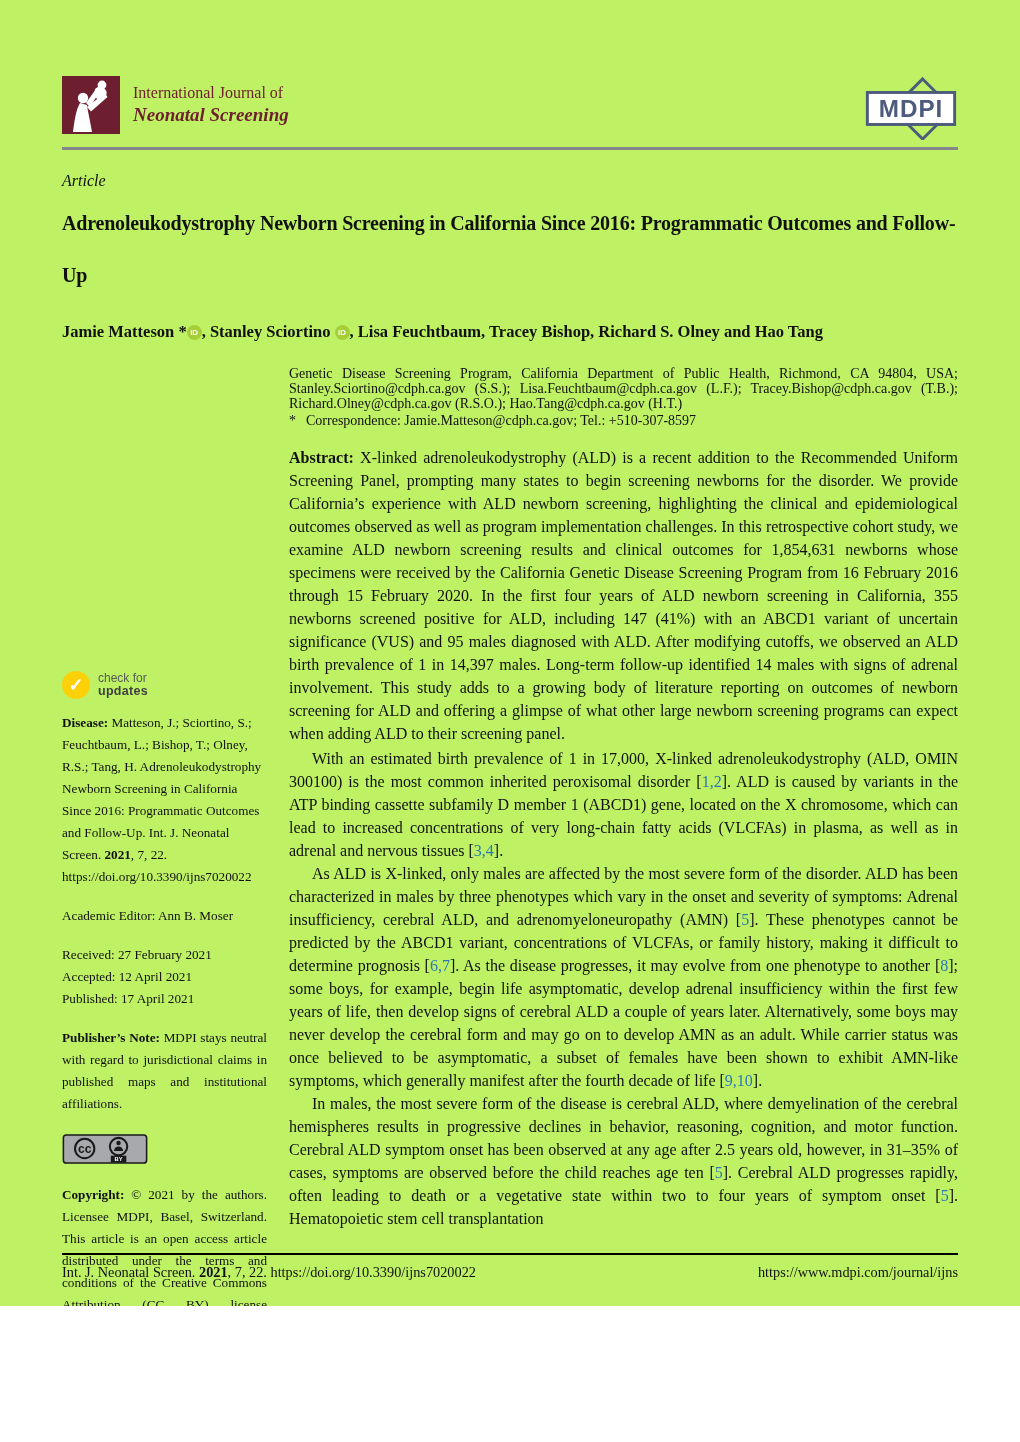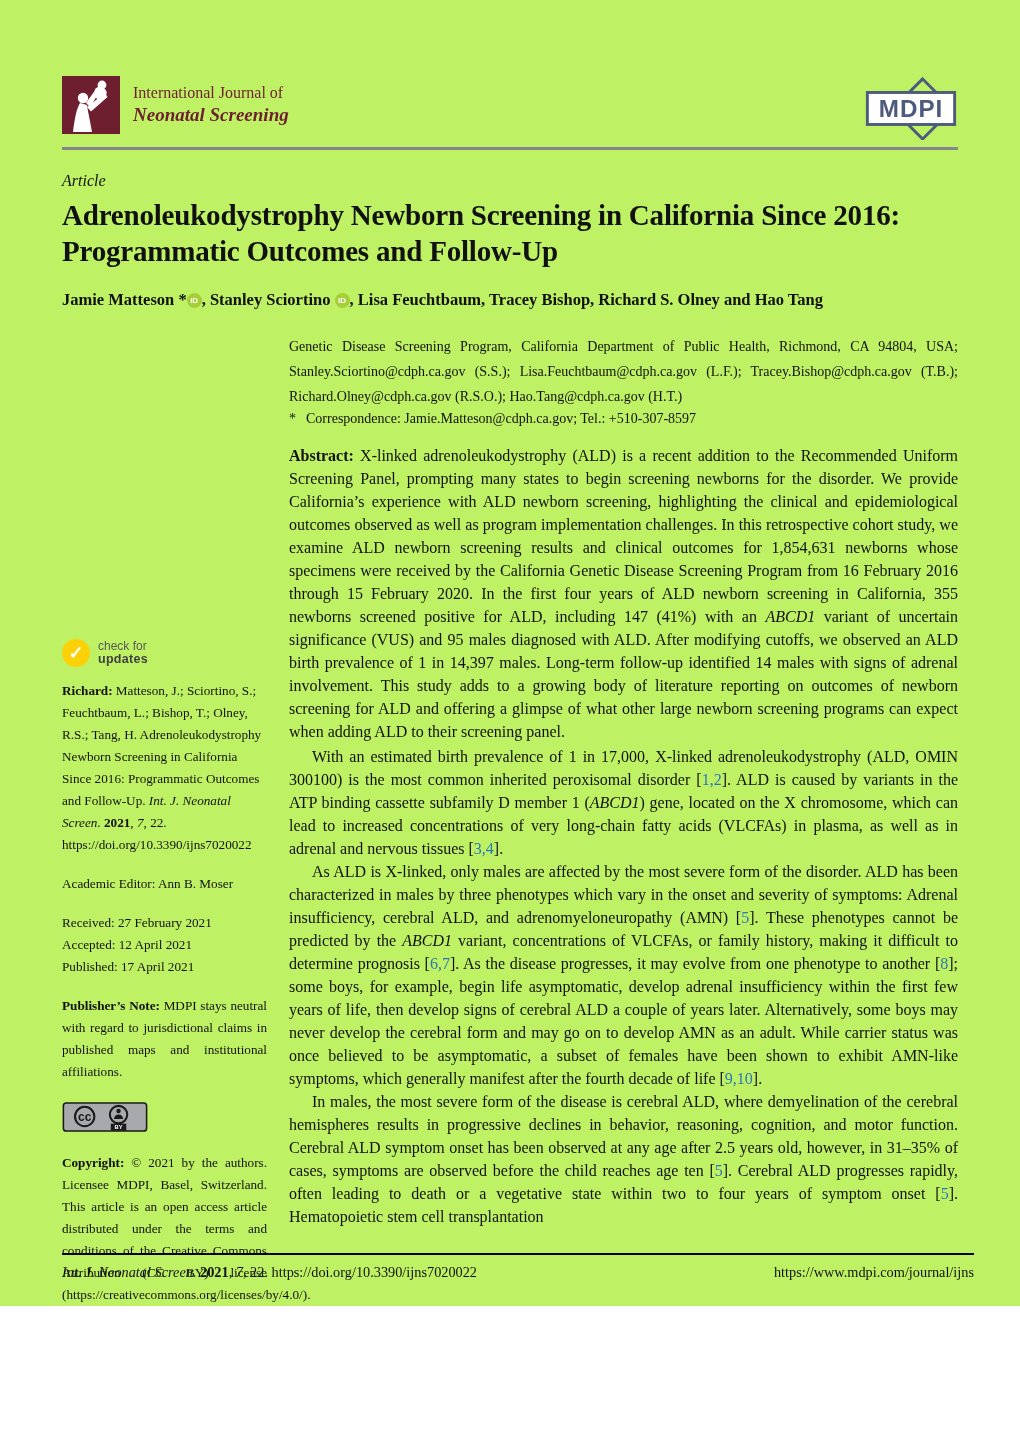--- a/index.html
+++ b/index.html
@@ -15,42 +15,42 @@
   .brand { display:flex; gap:13px; align-items:flex-start; }
   .brand-logo svg { display:block; width:58px; height:58px; }
   .brand-text { padding-top:7px; color:#6e1f2f; }
   .brand-l1 { font-size:16px; line-height:20px; }
   .brand-l2 { font-size:19px; line-height:23px; font-weight:bold; font-style:italic; }
   .mdpi-logo svg { display:block; width:94px; height:64px; }
   .header-rule { height:3px; background:#85878a; margin-top:7px; }
 
   
   .article-type { font-style:italic; font-size:16px; margin-top:22px; }
-  .title { font-size:29px; line-height:36px; font-weight:bold; margin-top:7px; letter-spacing:-0.2px; }
+  .title { font-size:20px; line-height:52px; font-weight:bold; margin-top:7px; letter-spacing:-0.2px; }
   .authors { font-size:16.5px; font-weight:bold; margin-top:21px; }
   .orcid {
     display:inline-flex; align-items:center; justify-content:center;
     width:15px; height:15px; border-radius:50%; background:#a6ce39;
     color:#fff; font-family:"Liberation Sans", sans-serif; font-size:8px;
     font-weight:bold; vertical-align:2px; font-style:normal;
   }
 
   
   .columns { display:flex; gap:22px; margin-top:24px; }
   .sidebar { flex:0 0 205px; width:205px; font-size:13.2px; line-height:22px; }
   .main { flex:1; font-size:16px; line-height:23px; text-align:justify; }
 
   
-  .affiliation { font-size:14px; line-height:25px; text-align:justify; }
+  .affiliation { font-size:14px; line-height:15px; text-align:justify; }
   .correspondence { font-size:14px; line-height:19.5px; display:flex; }
   .corr-star { width:17px; flex:0 0 17px; }
   .abstract { margin-top:15px; }
   .keywords { margin-top:22px; }
   .bd { font-weight:bold; }
-  .it { font-style:italic; }
+  .it { }
   .cite-link { color:#2d77b4; }
   .section-heading { font-weight:bold; font-size:16.5px; margin-top:50px; text-align:left; }
   .para { text-indent:23px; margin-top:1px; }
 
   
   .sb-offset { margin-top:305px; }
   .badge { display:flex; align-items:center; gap:8px; cursor:pointer; }
   .badge-circle {
     width:28px; height:28px; border-radius:50%; background:#fdd108; color:#fff;
     display:flex; align-items:center; justify-content:center;
@@ -60,21 +60,21 @@
   .badge-l2 { font-weight:bold; font-size:12.5px; color:#414042; letter-spacing:0.3px; }
   .sb-citation { margin-top:13px; }
   .sb-editor { margin-top:17px; }
   .sb-dates { margin-top:17px; }
   .sb-note { margin-top:17px; text-align:justify; }
   .sb-license { margin-top:19px; }
   .sb-license svg { display:block; width:86px; height:30px; }
   .sb-copyright { margin-top:20px; text-align:justify; }
 
   
-  .footer { position:absolute; left:62px; right:46px; bottom:25px; }
+  .footer { position:absolute; left:62px; right:62px; bottom:25px; }
   .footer-rule { height:2px; background:#000; }
   .footer-row { display:flex; justify-content:space-between; font-size:14.3px; margin-top:9px; }
 </style>
 </head>
 <body>
 
 <div class="page">
   <div class="inner">
 
     <div class="header">
@@ -119,21 +119,21 @@
         <div class="sb-offset">
           <div class="badge">
             <div class="badge-circle">✓</div>
             <div class="badge-text">
               <div>check for</div>
               <div class="badge-l2">updates</div>
             </div>
           </div>
 
           <div class="sb-citation">
-            <span class="bd">Richard:</span>
+            <span class="bd">Disease:</span>
             <span>Matteson, J.; Sciortino, S.; Feuchtbaum, L.; Bishop, T.; Olney, R.S.; Tang, H. Adrenoleukodystrophy Newborn Screening in California Since 2016: Programmatic Outcomes and Follow-Up. </span><span class="it">Int. J. Neonatal Screen.</span><span> </span><span class="bd">2021</span><span>, </span><span class="it">7</span><span>, 22. </span><span>https://doi.org/10.3390/ijns7020022</span>
           </div>
 
           <div class="sb-editor">Academic Editor: Ann B. Moser</div>
 
           <div class="sb-dates">
             <div>Received: 27 February 2021</div>
             <div>Accepted: 12 April 2021</div>
             <div>Published: 17 April 2021</div>
           </div>

